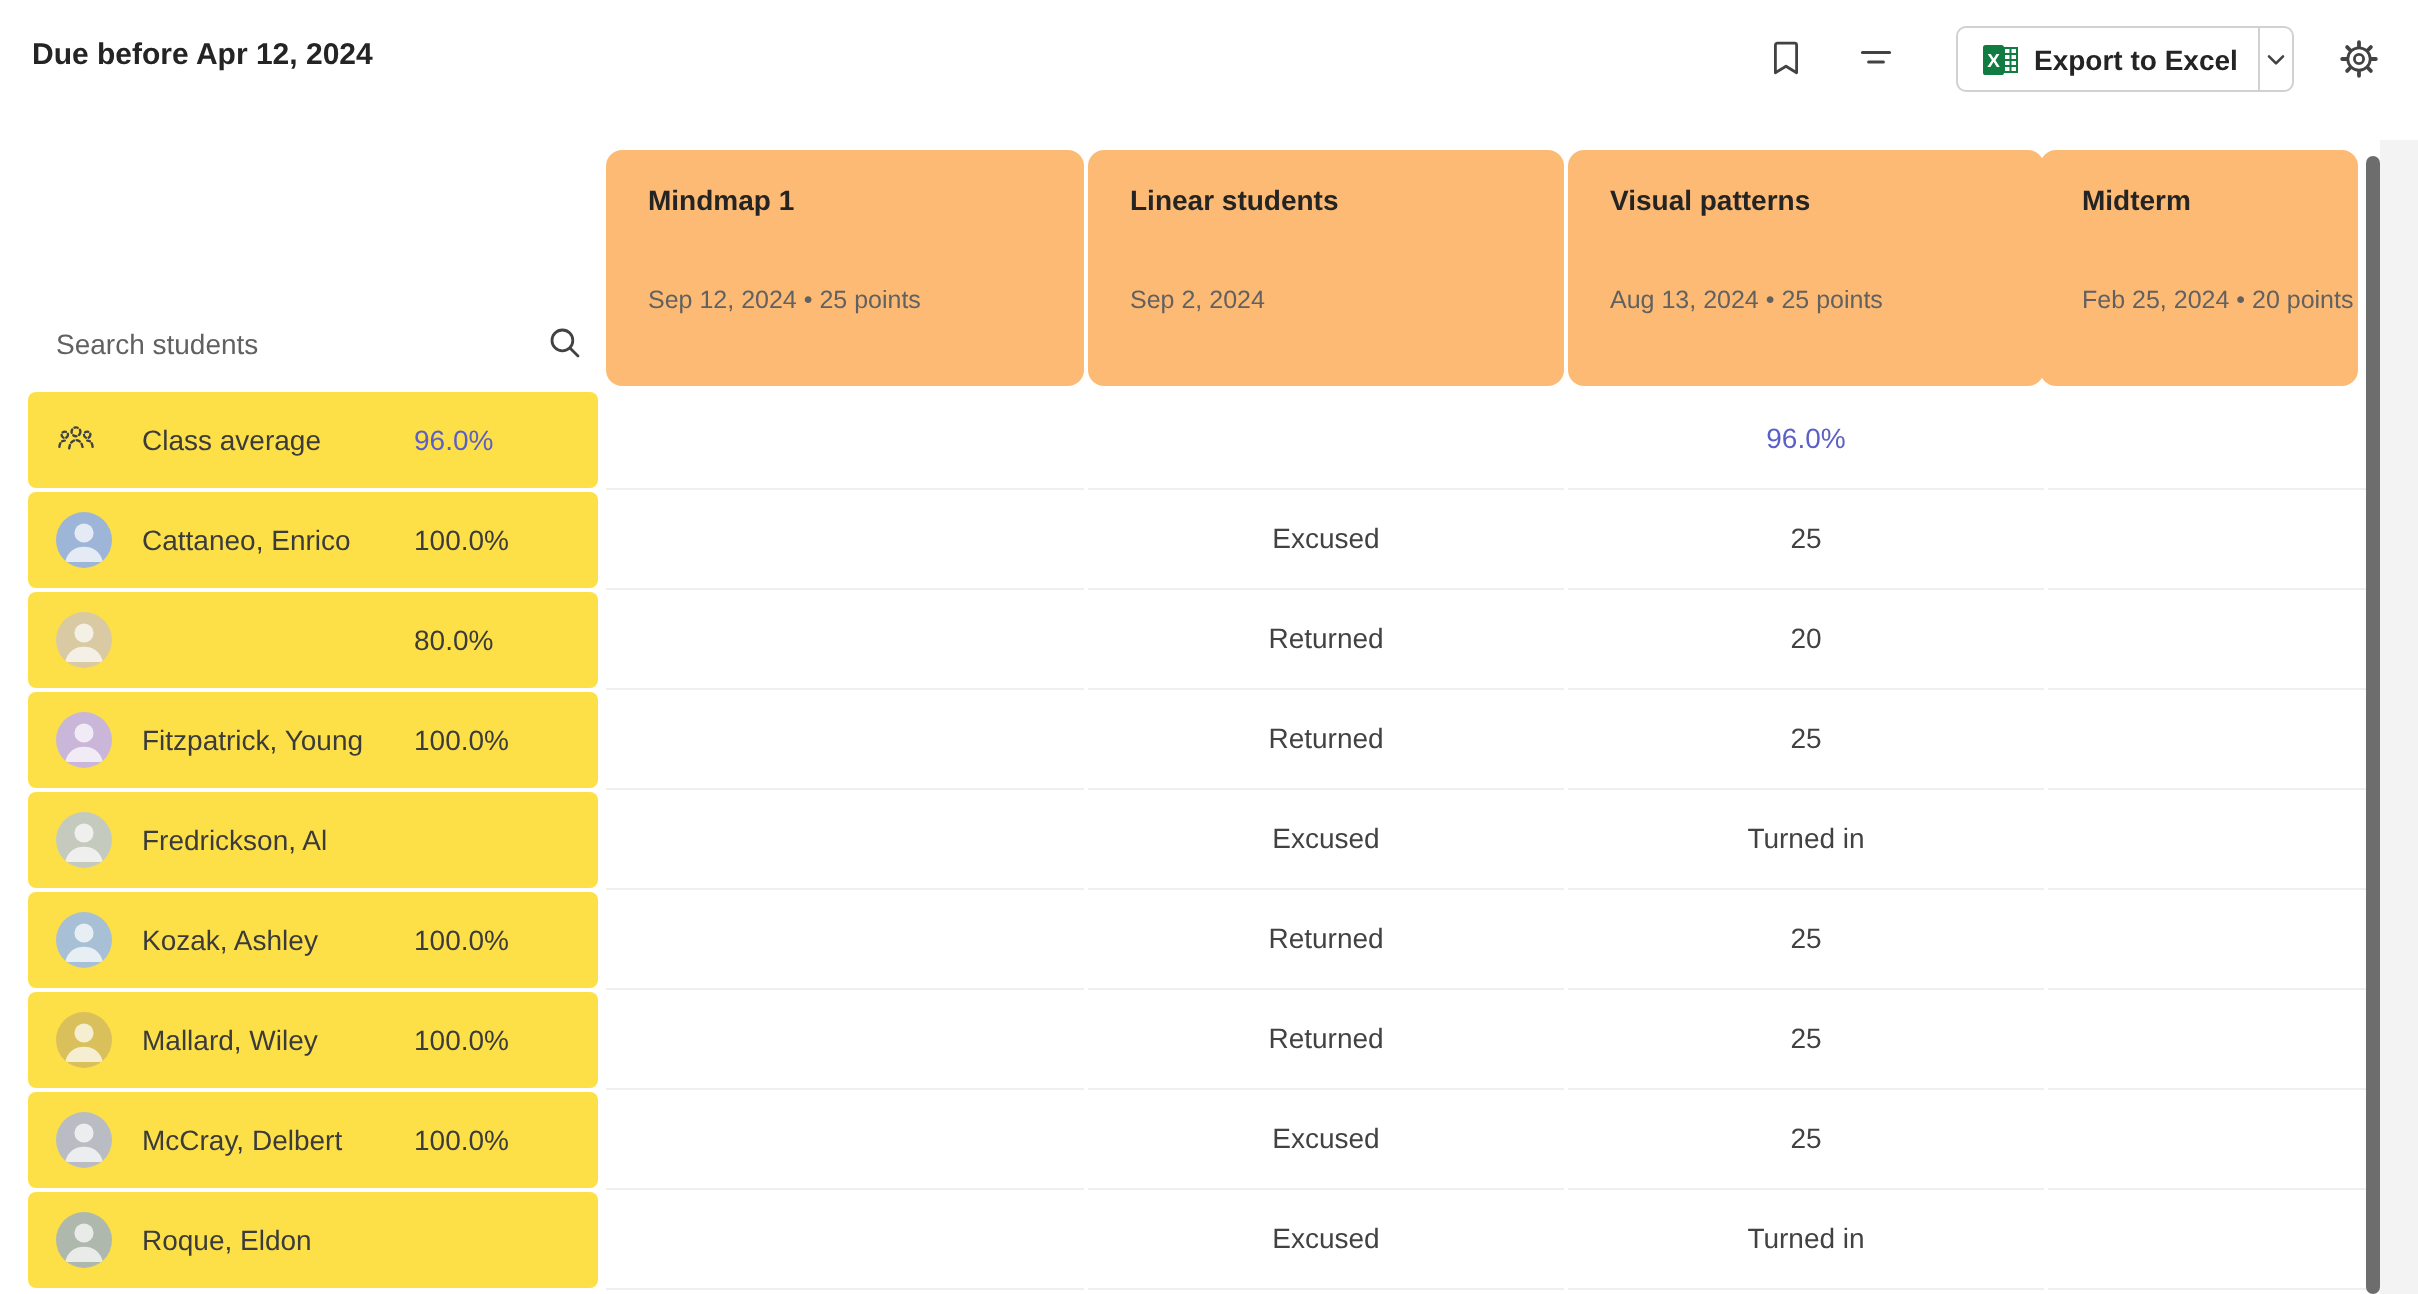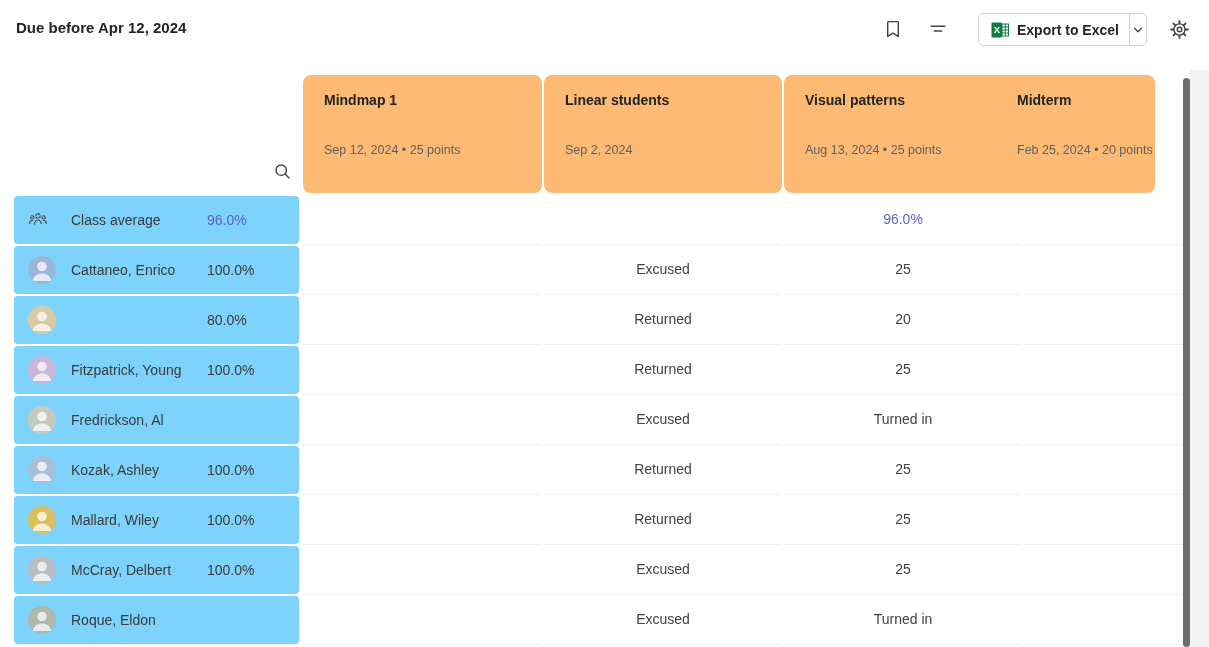--- a/index.html
+++ b/index.html
@@ -22,21 +22,21 @@
   .a-card { position:absolute; top:75px; height:118px; background:#fdba74; border-radius:8px;
             padding:17px 0 0 21px; overflow:hidden; white-space:nowrap; cursor:pointer; }
   .a-title { font-size:14px; font-weight:700; color:#242424; }
   .a-meta  { position:absolute; left:21px; top:68px; font-size:12.5px; color:#616161; }
   
   .search-wrap { position:absolute; left:28px; top:156px; width:268px; height:32px; }
   .search-input { width:230px; height:32px; border:none; outline:none; background:transparent;
                   font-family:"Liberation Sans",sans-serif; font-size:14px; color:#242424; }
   .search-input::placeholder { color:#616161; }
   .search-icon { position:absolute; right:4px; top:6px; }
-  .s-row { position:absolute; left:14px; width:285px; height:48px; background:#7dd3fc; border-radius:4px; cursor:pointer; }
+  .s-row { position:absolute; left:14px; width:285px; height:48px; background:#fde047; border-radius:4px; cursor:pointer; }
   .avatar { position:absolute; left:14px; top:10px; width:28px; height:28px; border-radius:50%; overflow:hidden; display:block; }
   .s-name { position:absolute; left:57px; top:0; line-height:48px; font-size:14px; color:#3b3b3b; white-space:nowrap; }
   .s-pct  { position:absolute; left:193px; top:0; line-height:48px; font-size:14px; color:#3b3b3b; }
   .avg-icon { position:absolute; left:14px; top:14px; }
   .accent-text { color:#5b5fc7 !important; }
   
   .g-cell { position:absolute; height:50px; background:#fff; border-bottom:1px solid #efefef;
             text-align:center; line-height:49px; font-size:14px; color:#424242; cursor:pointer; }
   .g-cell.accent { color:#5b5fc7; }
   
@@ -99,28 +99,29 @@
     <div class="a-meta">Sep 12, 2024 • 25 points</div>
   </div>
       <div class="a-card" style="left: 544px; width: 238px;">
     <div class="a-title">Linear students</div>
     <div class="a-meta">Sep 2, 2024</div>
   </div>
       <div class="a-card" style="left: 784px; width: 238px;">
     <div class="a-title">Visual patterns</div>
     <div class="a-meta">Aug 13, 2024 • 25 points</div>
   </div>
-      <div class="a-card" style="left: 996px; width: 159px;">
+      <div class="a-card" style="left: 1020px; width: 159px;">
     <div class="a-title">Midterm</div>
     <div class="a-meta">Feb 25, 2024 • 20 points</div>
   </div>
     </div>
 
   <div>
     <div class="search-wrap">
+      <input class="search-input" type="text" placeholder="Search students" style="">
       <span class="search-icon">
         <svg width="19" height="19" viewBox="0 0 19 19">
           <circle cx="8.2" cy="8.2" r="5.2" fill="none" stroke="#424242" stroke-width="1.4"></circle>
           <path d="M12.1 12.1 16 16" stroke="#424242" stroke-width="1.4" stroke-linecap="round"></path>
         </svg>
       </span>
     </div>
 
     <div class="s-row" style="top:196px;">
       <span class="avg-icon">

